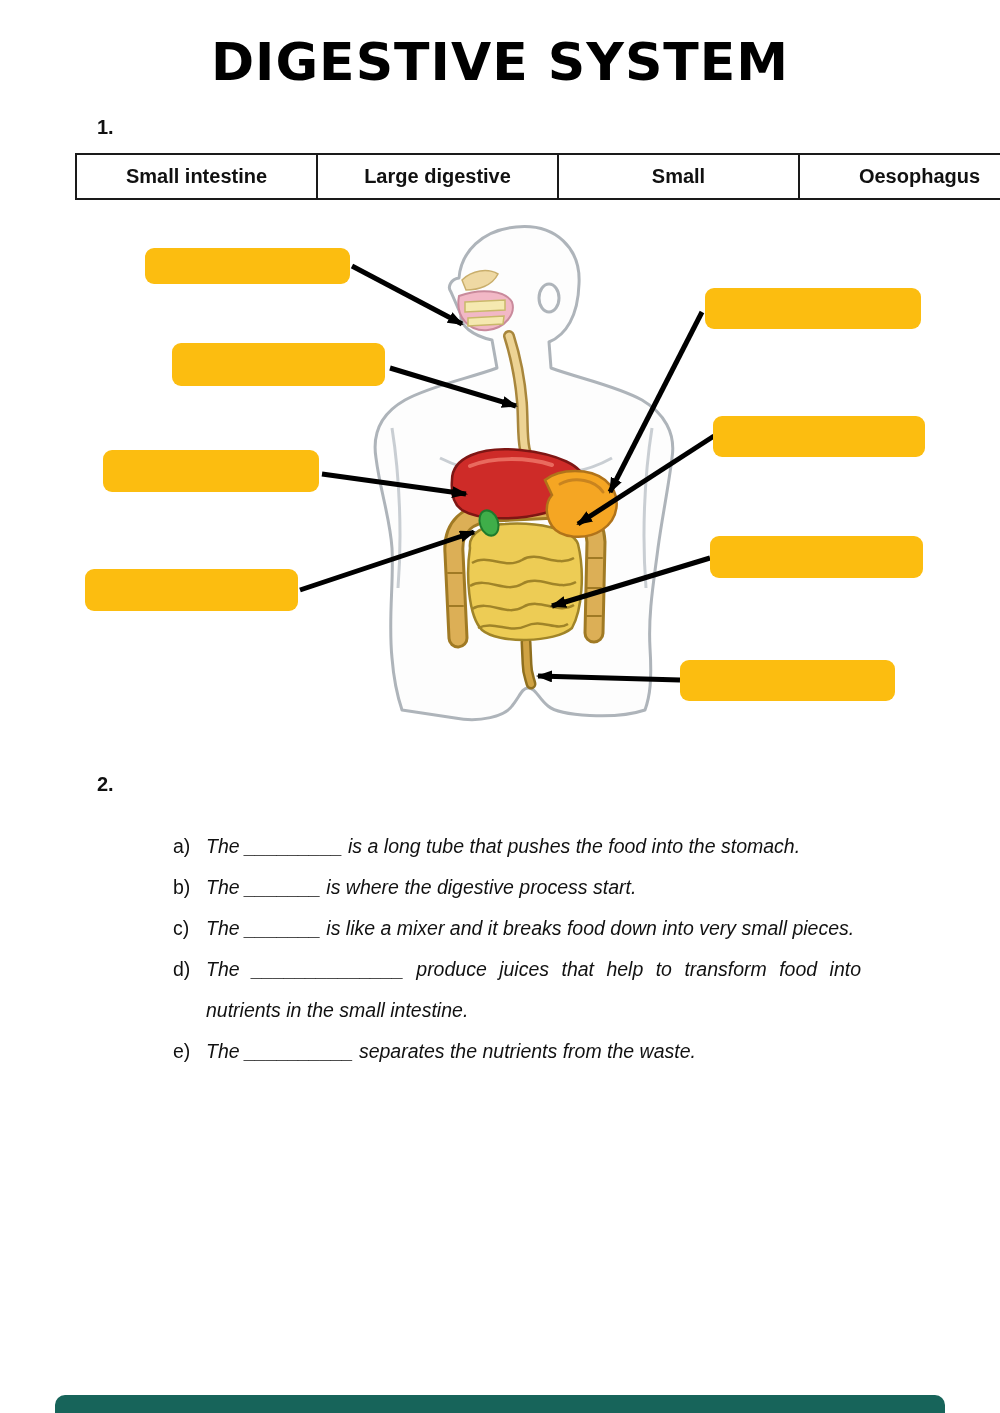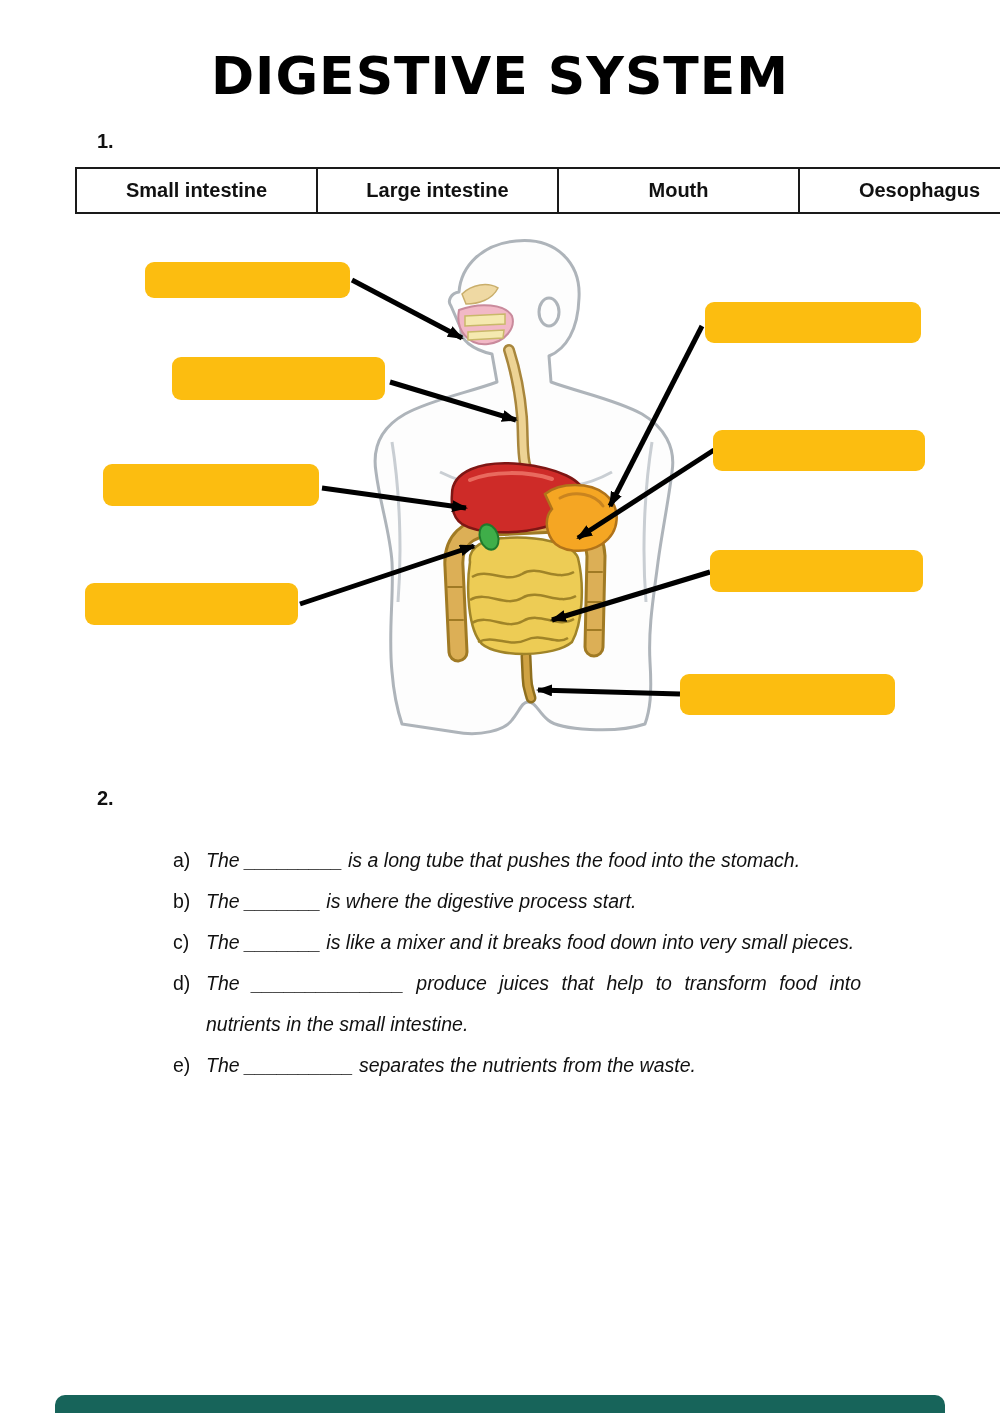--- a/index.html
+++ b/index.html
@@ -1,21 +1,21 @@
 <!DOCTYPE html>
 <html><head>
 <meta charset="utf-8">
 <style>
   * { margin:0; padding:0; box-sizing:border-box; }
   html,body { background:#ffffff; }
   body { font-family:"Liberation Sans", sans-serif; color:#111; }
   .page { position:relative; width:1000px; height:1413px; margin:0 auto; background:#fff; overflow:hidden; }
 
   .title {
-    text-align:center; padding-top:46px;
+    text-align:center; padding-top:32px;
     font-family:"DejaVu Sans", sans-serif;
     font-weight:bold; font-size:52px; letter-spacing:1px; color:#000;
   }
 
   .q-heading { display:flex; gap:13px; font-weight:bold; font-size:20px; }
   .q1-heading { margin:24px 0 0 97px; }
   .q2-heading { margin:40px 0 0 97px; }
 
   table.word-bank {
     margin:14px 0 0 75px; width:966px;
@@ -61,22 +61,22 @@
   <div class="title">DIGESTIVE SYSTEM</div>
 
   <div class="q-heading q1-heading">
     <span>1.</span>
   </div>
 
   <table class="word-bank">
     <tbody>
       <tr>
         <td>Small intestine</td>
-        <td>Large intestine</td>
-        <td>Mouth</td>
+        <td>Large digestive</td>
+        <td>Small</td>
         <td>Oesophagus</td>
       </tr>
     </tbody>
   </table>
 
   <div class="diagram">
 
     <svg width="1000" height="515" viewBox="0 0 1000 515">
       <defs>
         <marker id="ah" markerUnits="userSpaceOnUse" markerWidth="18" markerHeight="14" refX="14" refY="6" orient="auto">

